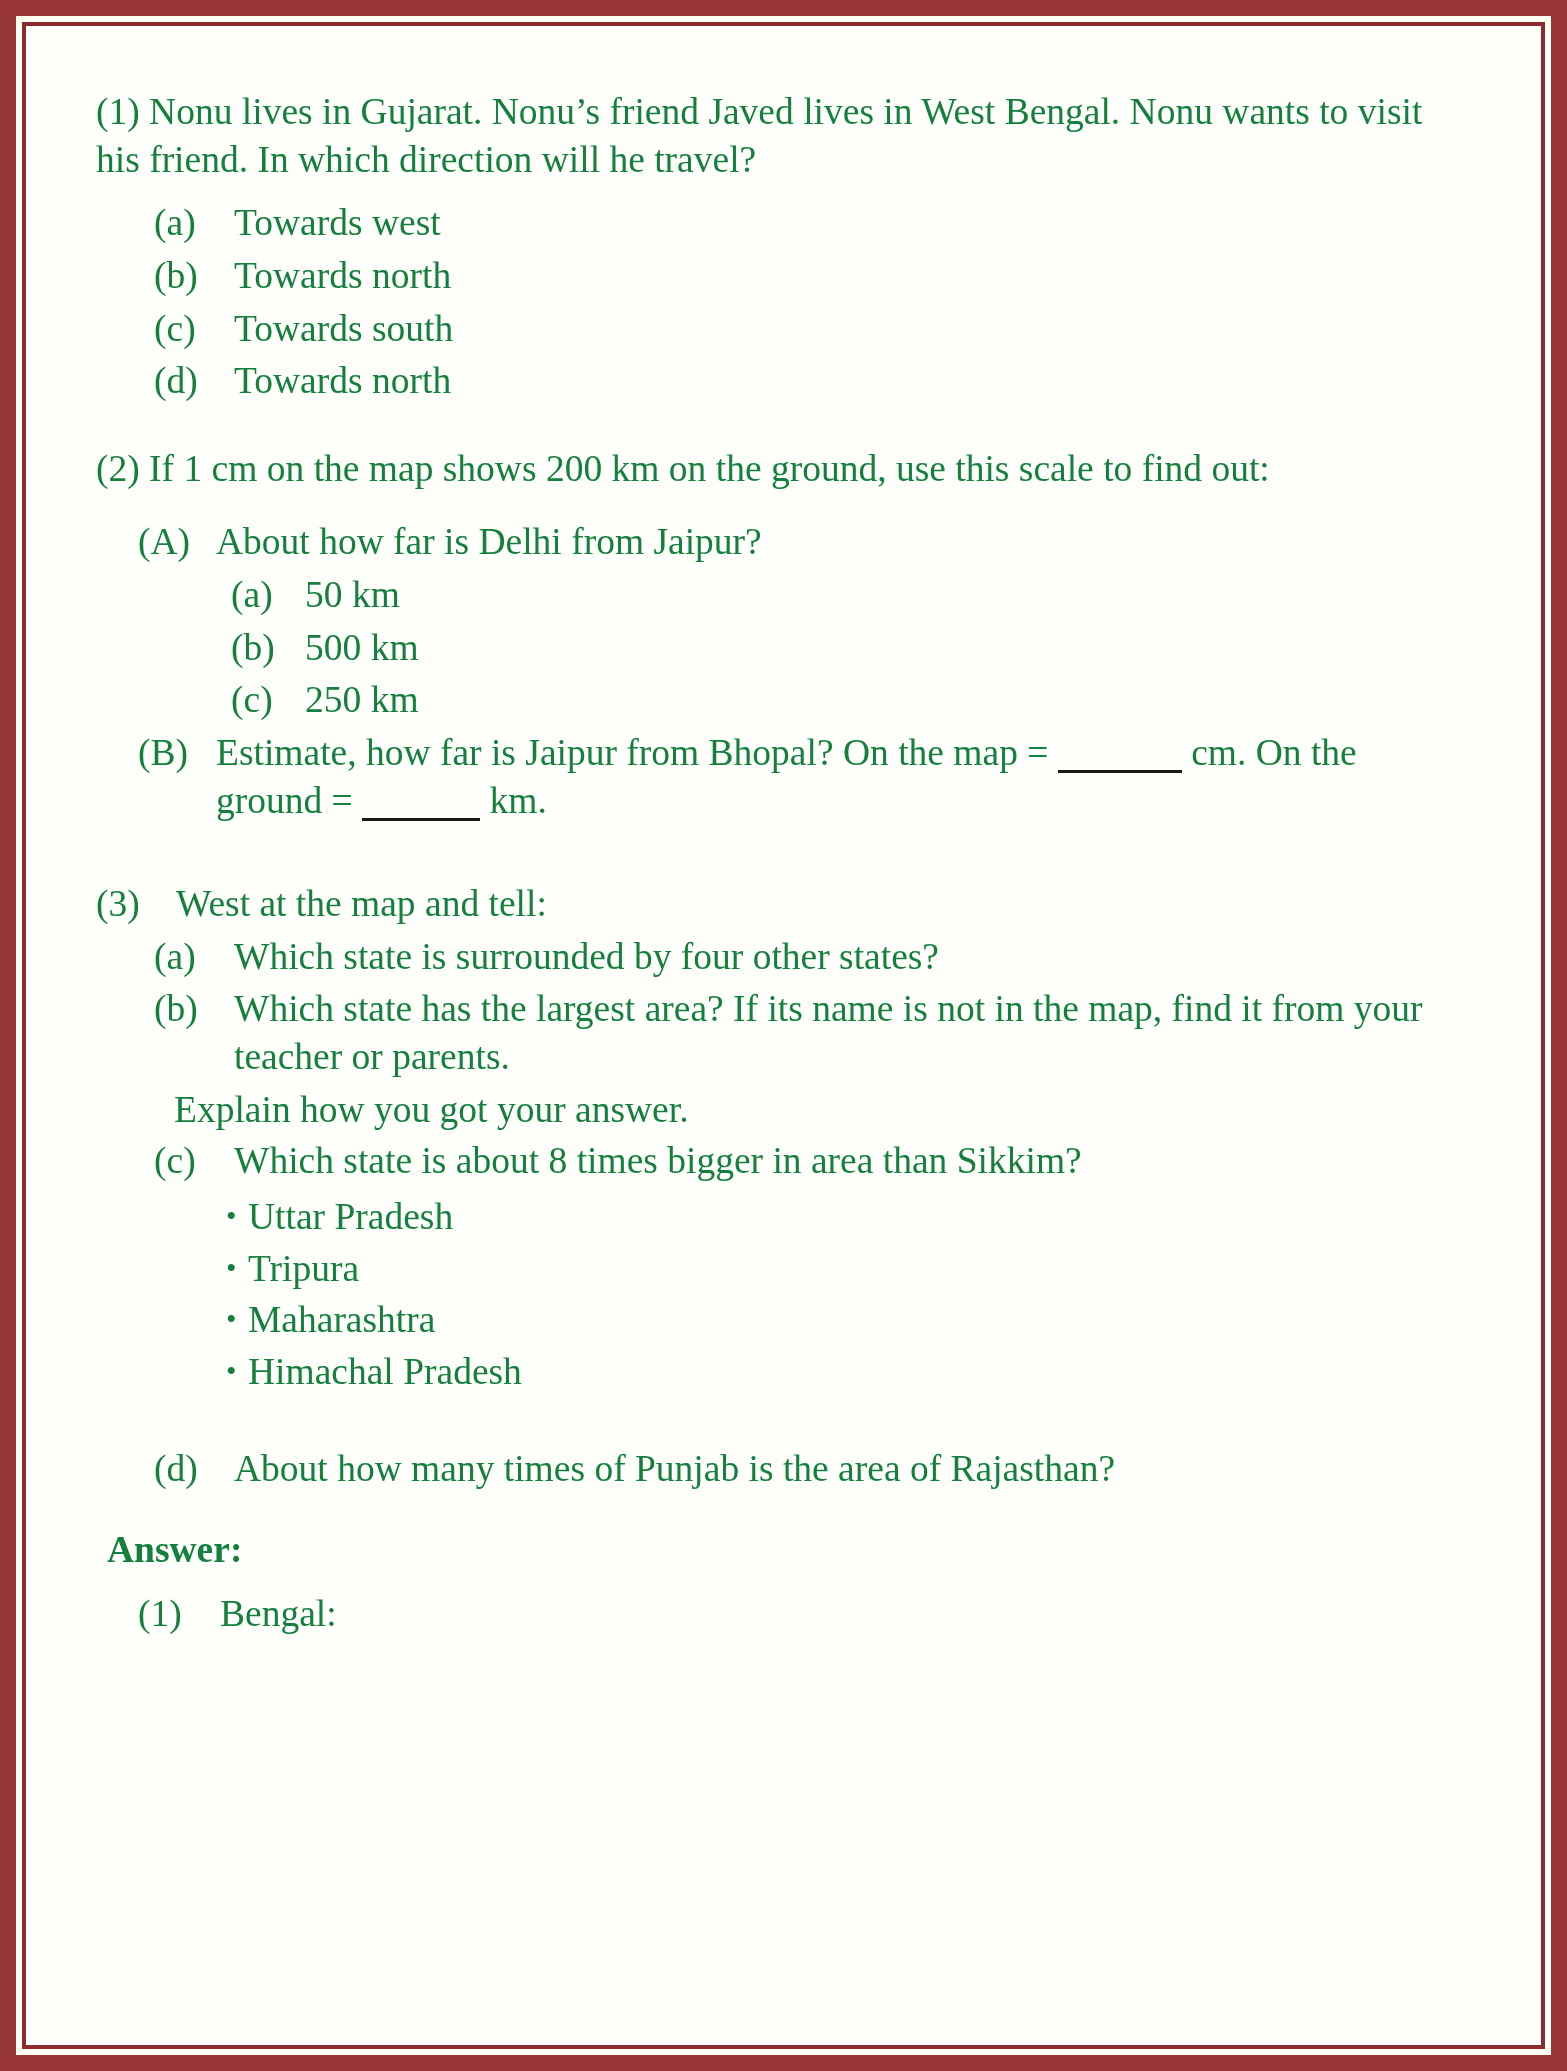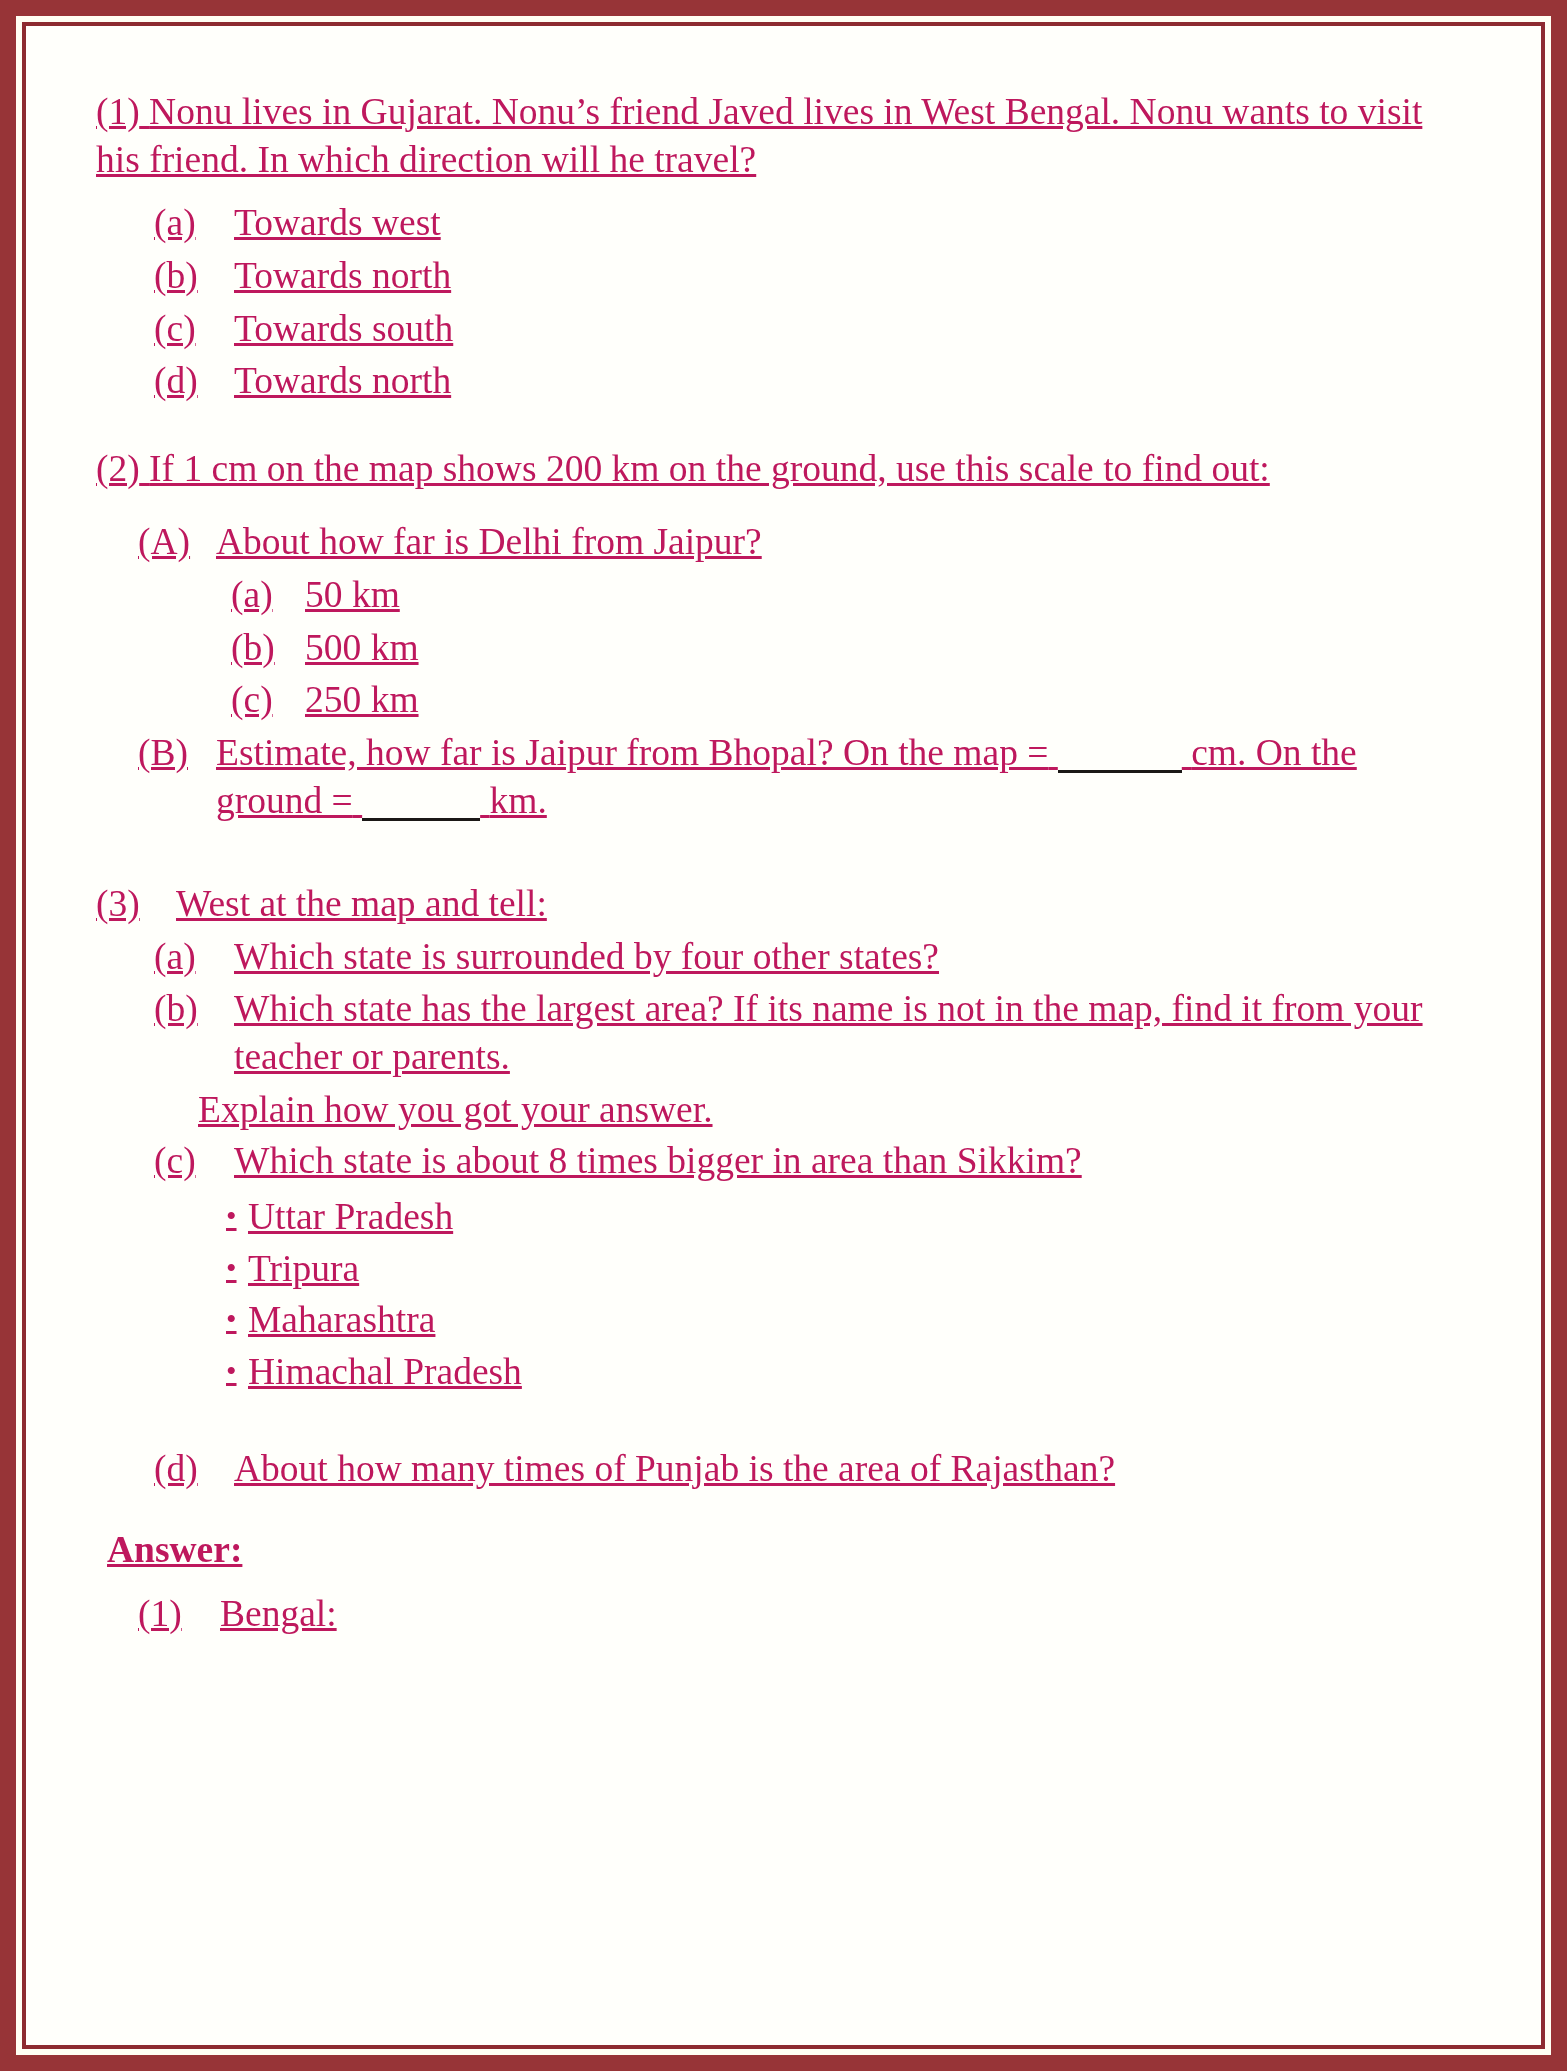--- a/index.html
+++ b/index.html
@@ -49,24 +49,23 @@
     box-sizing: border-box;
     background: #fffffb;
     overflow: hidden;
   }
 
   #content {
     position: absolute;
     left: 70px;
     top: 62px;
     width: 1330px;
-    color: #be185d;
+    color: #15803d;
     font-size: 37.5px;
     line-height: 1.27;
-    text-decoration: underline;
   }
 
   .para {
     margin: 0 0 4px 0;
     text-align: left;
   }
 
   
   .qblock {
     margin: 0 0 10px 0;
@@ -96,21 +95,21 @@
   .ind-2 { margin-left: 42px; }   
   .ind-3 { margin-left: 135px; }  
   .ind-4 { margin-left: 58px; }   
   .ind-5 { margin-left: 130px; }  
 
   .tag-w-1 { width: 80px; }
   .tag-w-2 { width: 78px; }
   .tag-w-3 { width: 74px; }
   .tag-w-4 { width: 80px; }
 
-  .sub-indent { margin-left: 102px; }
+  .sub-indent { margin-left: 78px; }
 
   .gap-lg { height: 30px; }
   .gap-md { height: 22px; }
   .gap-sm { height: 12px; }
   .gap-xl { height: 46px; }
 
   .blank {
     display: inline-block;
     border-bottom: 3px solid #1b1816;
     min-width: 124px;

